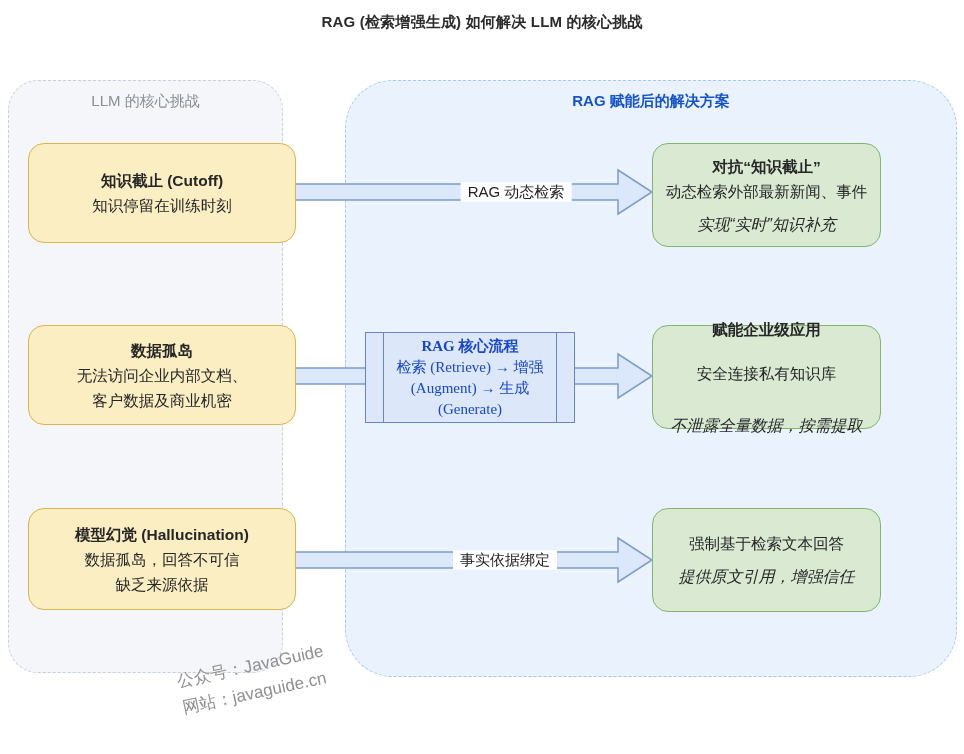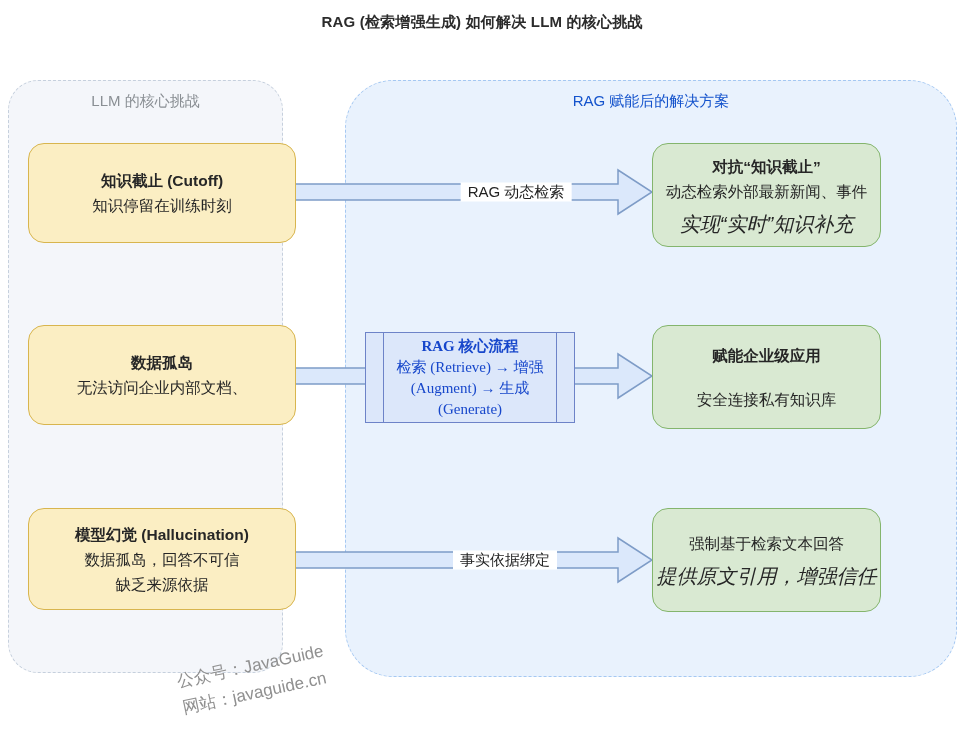--- a/index.html
+++ b/index.html
@@ -15,21 +15,21 @@
   .panel-left{
     left:8px;top:80px;width:275px;height:593px;
     background:#f4f6fa;border:1.5px dashed #c6d0dd;border-radius:30px;
   }
   .panel-right{
     left:345px;top:80px;width:612px;height:597px;
     background:#e9f2fd;border:1.5px dashed #a5c8f2;border-radius:48px;
   }
   .panel-title{position:absolute;text-align:center;font-size:15px;}
   .panel-title.left{left:8px;top:92px;width:275px;color:#8a8f94;font-weight:400;}
-  .panel-title.right{left:345px;top:92px;width:612px;color:#1453cc;font-weight:400;}
+  .panel-title.right{left:345px;top:92px;width:612px;color:#1453cc;font-weight:700;}
 
   .arrow-layer{position:absolute;left:0;top:0;z-index:2;}
 
   .node{
     position:absolute;box-sizing:border-box;z-index:3;
     display:flex;flex-direction:column;justify-content:center;align-items:center;
     text-align:center;border-radius:16px;
   }
   .challenge{
     background:#fbeec3;border:1.5px solid #d8b54e;
@@ -40,21 +40,21 @@
   .ch-3{top:508px;height:102px;}
   .solution{
     background:#d9e9d2;border:1.5px solid #84b56d;
     left:652px;width:229px;height:104px;color:#262626;
   }
   .so-1{top:143px;}
   .so-2{top:325px;gap:19px;}
   .so-3{top:508px;}
   .node .ttl{font-weight:700;font-size:15.5px;line-height:25px;}
   .node .ln{font-size:15.5px;line-height:25px;}
-  .node .nt{font-size:20px;line-height:25px;font-style:italic;margin-top:8px;}
+  .node .nt{font-size:16px;line-height:25px;font-style:italic;margin-top:8px;}
 
   .process-box{
     position:absolute;left:365px;top:332px;width:210px;height:91px;z-index:3;
     background:#dce7fa;border:1.5px solid #6d83c8;box-sizing:border-box;
   }
   .process-inner{
     position:absolute;top:0;bottom:0;left:17px;right:17px;
     border-left:1.5px solid #6d83c8;border-right:1.5px solid #6d83c8;
     display:flex;flex-direction:column;justify-content:center;
     text-align:center;color:#1747cb;padding:2px 6px;box-sizing:border-box;font-family:Liberation Serif, serif;
@@ -96,35 +96,37 @@
     <polygon points="258,552 618,552 618,538 652,560 618,582 618,568 258,568" fill="#dbe8fb" stroke="#7e9cc7" stroke-width="1.5"></polygon>
   </svg>
 
   <div class="node challenge ch-1">
     <div class="ttl">知识截止 (Cutoff)</div>
     <div class="ln">知识停留在训练时刻</div>
   </div>
   <div class="node challenge ch-2">
     <div class="ttl">数据孤岛</div>
     <div class="ln">无法访问企业内部文档、</div>
+    <div class="ln">客户数据及商业机密</div>
   </div>
   <div class="node challenge ch-3">
     <div class="ttl">模型幻觉 (Hallucination)</div>
     <div class="ln">数据孤岛，回答不可信</div>
     <div class="ln">缺乏来源依据</div>
   </div>
 
   <div class="node solution so-1">
     <div class="ttl">对抗“知识截止”</div>
     <div class="ln">动态检索外部最新新闻、事件</div>
     <div class="nt">实现“实时”知识补充</div>
   </div>
   <div class="node solution so-2">
     <div class="ttl">赋能企业级应用</div>
     <div class="ln">安全连接私有知识库</div>
+    <div class="nt">不泄露全量数据，按需提取</div>
   </div>
   <div class="node solution so-3">
     <div class="ln">强制基于检索文本回答</div>
     <div class="nt">提供原文引用，增强信任</div>
   </div>
 
   <div class="process-box">
     <div class="process-inner">
       <div class="p-ttl">RAG 核心流程</div>
       <div class="p-body">检索 (Retrieve) → 增强 (Augment) → 生成 (Generate)</div>

